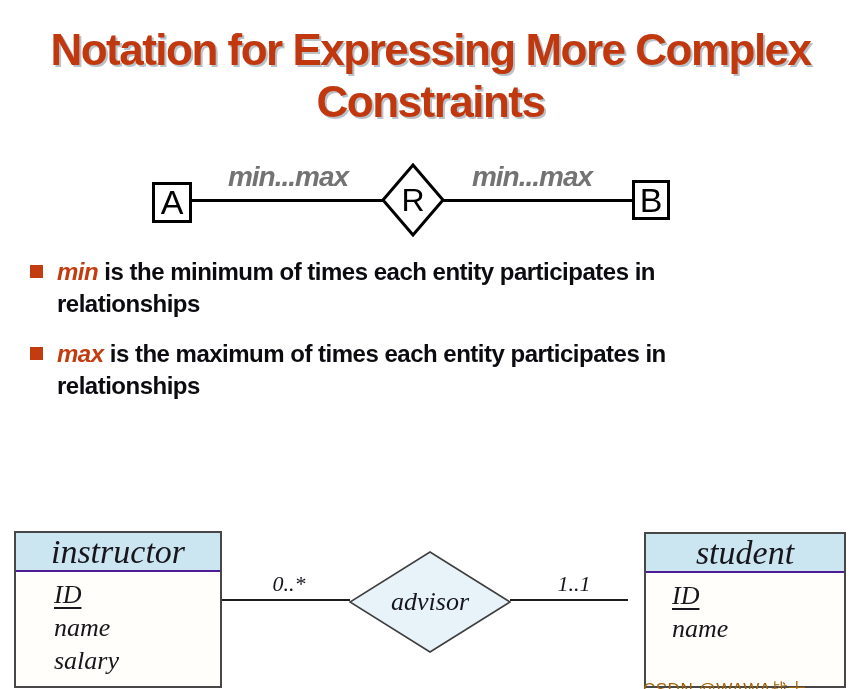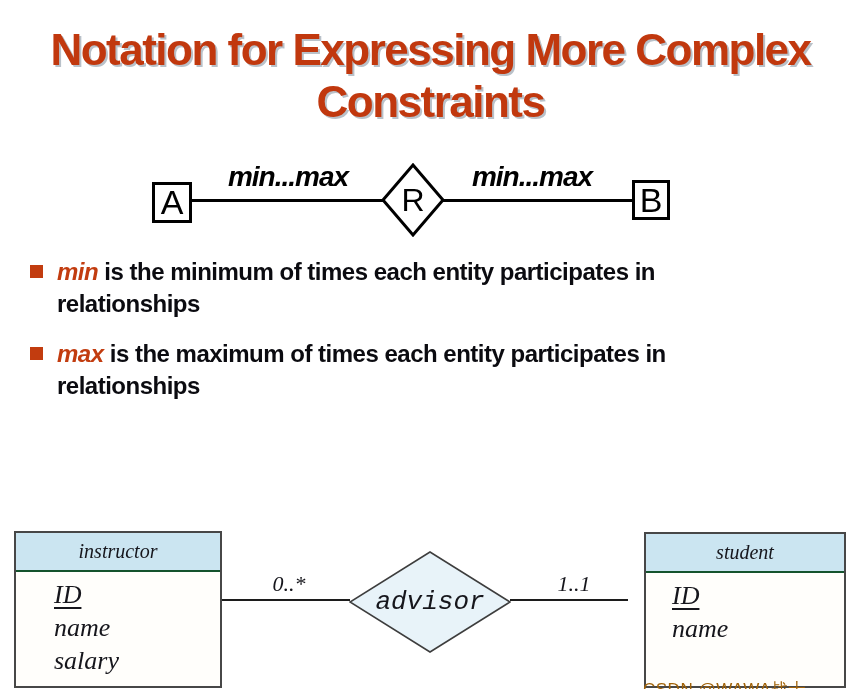--- a/index.html
+++ b/index.html
@@ -28,21 +28,21 @@
   .ebox.a{left:152px;top:162px;width:40px;height:41px;}
   .ebox.b{left:632px;top:160px;width:38px;height:40px;}
   .rdiamond{position:absolute;left:381px;top:143px;}
   .rlabel{
     position:absolute;left:381px;top:143px;width:64px;height:74px;
     display:flex;align-items:center;justify-content:center;
     font-size:32px;color:#000;
   }
   .mmlabel{
     position:absolute;top:141px;width:160px;text-align:center;
-    font-style:italic;font-weight:600;font-size:28px;letter-spacing:-1px;color:#000000;
+    font-style:italic;font-weight:600;font-size:28px;letter-spacing:-1px;color:#737373;
   }
   .mmlabel.left{left:208px;}
   .mmlabel.right{left:452px;}
   
   .bullets{
     position:absolute;left:30px;top:236px;width:810px;
     list-style:none;margin:0;padding:0;
   }
   .bullets li{
     display:flex;margin:0 0 18px 0;
@@ -57,38 +57,38 @@
   .btext{max-width:790px;}
   
   .erdiag{position:absolute;left:0;top:460px;width:861px;height:229px;}
   .erentity{
     position:absolute;border:2px solid #474747;background:#fffefb;
     box-sizing:border-box;font-family:"Liberation Serif","DejaVu Serif",serif;
   }
   .erentity.instructor{left:14px;top:51px;width:208px;height:157px;}
   .erentity.student{left:644px;top:52px;width:202px;height:156px;}
   .erheader{
-    height:37px;border-bottom:2px solid #14532d;
+    height:37px;border-bottom:2px solid #4c1d95;
     background:var(--header_blue,#cbe5f1);
     display:flex;align-items:center;justify-content:center;
-    font-style:italic;font-size:20px;color:#16161c;
+    font-style:italic;font-size:34px;color:#16161c;
   }
   .erbody{padding:6px 4px 0 0;}
   .erentity.instructor .erbody{padding-left:38px;}
   .erentity.student .erbody{padding-left:26px;}
   .erattr{font-style:italic;font-size:26px;line-height:33px;color:#16161c;}
   .erattr.key{text-decoration:underline;text-underline-offset:4px;}
   .erline{position:absolute;height:2px;background:#1c1c1c;top:119px;}
   .erline.left{left:222px;width:128px;}
   .erline.right{left:510px;width:118px;}
   .advdiamond{position:absolute;left:349px;top:71px;}
   .advlabel{
     position:absolute;left:349px;top:71px;width:162px;height:102px;
     display:flex;align-items:center;justify-content:center;
-    font-family:Liberation Mono, monospace;
+    font-family:Liberation Serif, serif;
     font-style:italic;font-size:26px;color:#16161c;
   }
   .card{
     position:absolute;top:91px;width:66px;text-align:center;
     font-family:"Liberation Serif","DejaVu Serif",serif;
     font-style:italic;font-size:22px;color:#16161c;
   }
   .card.left{left:256px;}
   .card.right{left:541px;}
   

